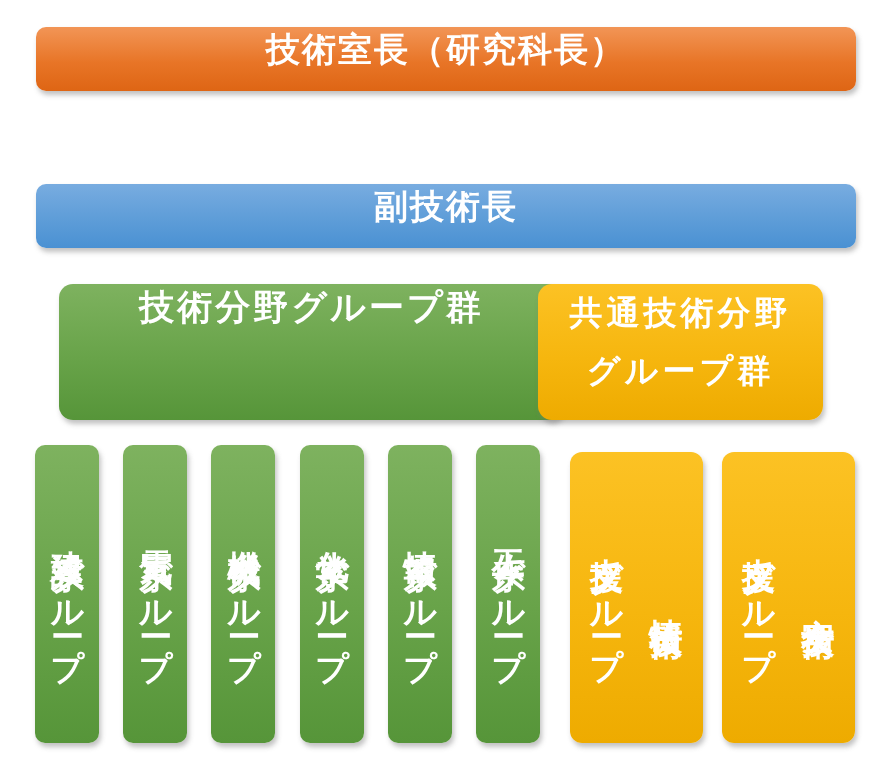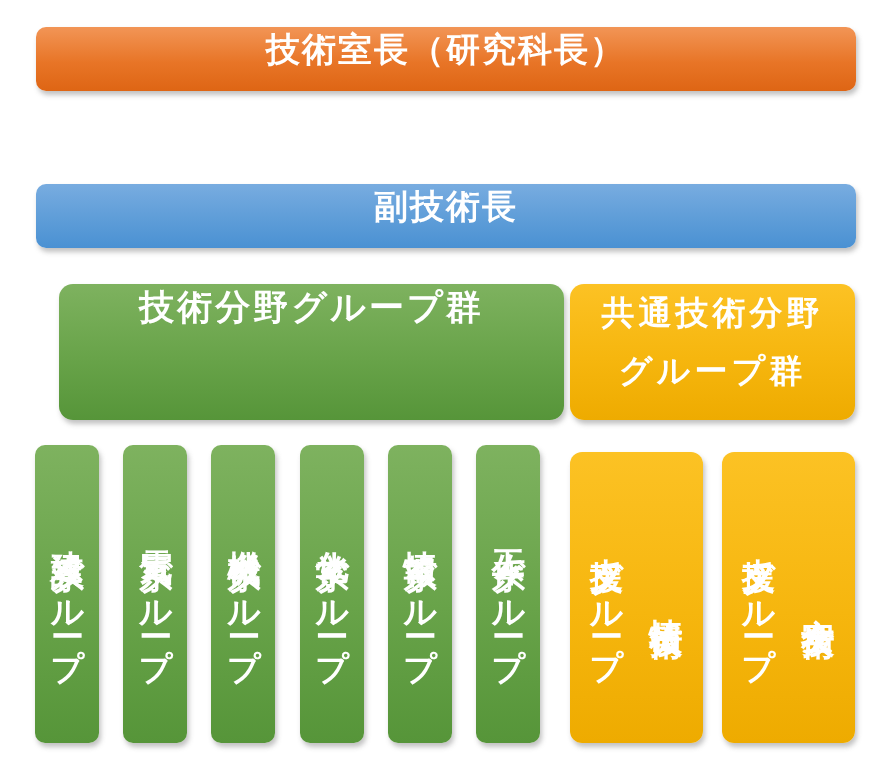--- a/index.html
+++ b/index.html
@@ -13,21 +13,21 @@
   }
   
   .bar{left:36px;width:820px;height:64px;border-radius:10px;font-size:34px;letter-spacing:2px;}
   .bar-director{top:27px;background:linear-gradient(180deg,#F29556 0%,#E87527 55%,#DE6514 100%);}
   .bar-chief{top:105px;background:linear-gradient(180deg,#5677BD 0%,#3C63AF 55%,#2B55A5 100%);}
   .bar-deputy{top:184px;background:linear-gradient(180deg,#78ACE0 0%,#5E9DD8 55%,#4A91D3 100%);}
   
   .hdr{top:284px;height:136px;border-radius:14px;}
   .hdr-green{left:35px;width:505px;font-size:35px;letter-spacing:3px;
     background:linear-gradient(180deg,#7EB25F 0%,#68A349 55%,#569539 100%);margin-left:24px;}
-  .hdr-yellow{left:570px;width:285px;font-size:33px;letter-spacing:4px;
+  .hdr-yellow{left:538px;width:285px;font-size:33px;letter-spacing:4px;
     background:linear-gradient(180deg,#FCC224 0%,#F6B60E 55%,#EEAB00 100%);}
   .multiline{white-space:pre-line;text-align:center;line-height:1.75;}
   
   .vrow{position:absolute;display:flex;justify-content:space-between;}
   .vrow-green{left:35px;top:445px;width:505px;height:298px;}
   .vrow-yellow{left:570px;top:452px;width:285px;height:291px;}
   .vcol{
     position:relative;display:flex;align-items:center;justify-content:center;
     color:#ffffff;box-shadow:2px 4px 5px rgba(120,120,120,0.45);
   }

